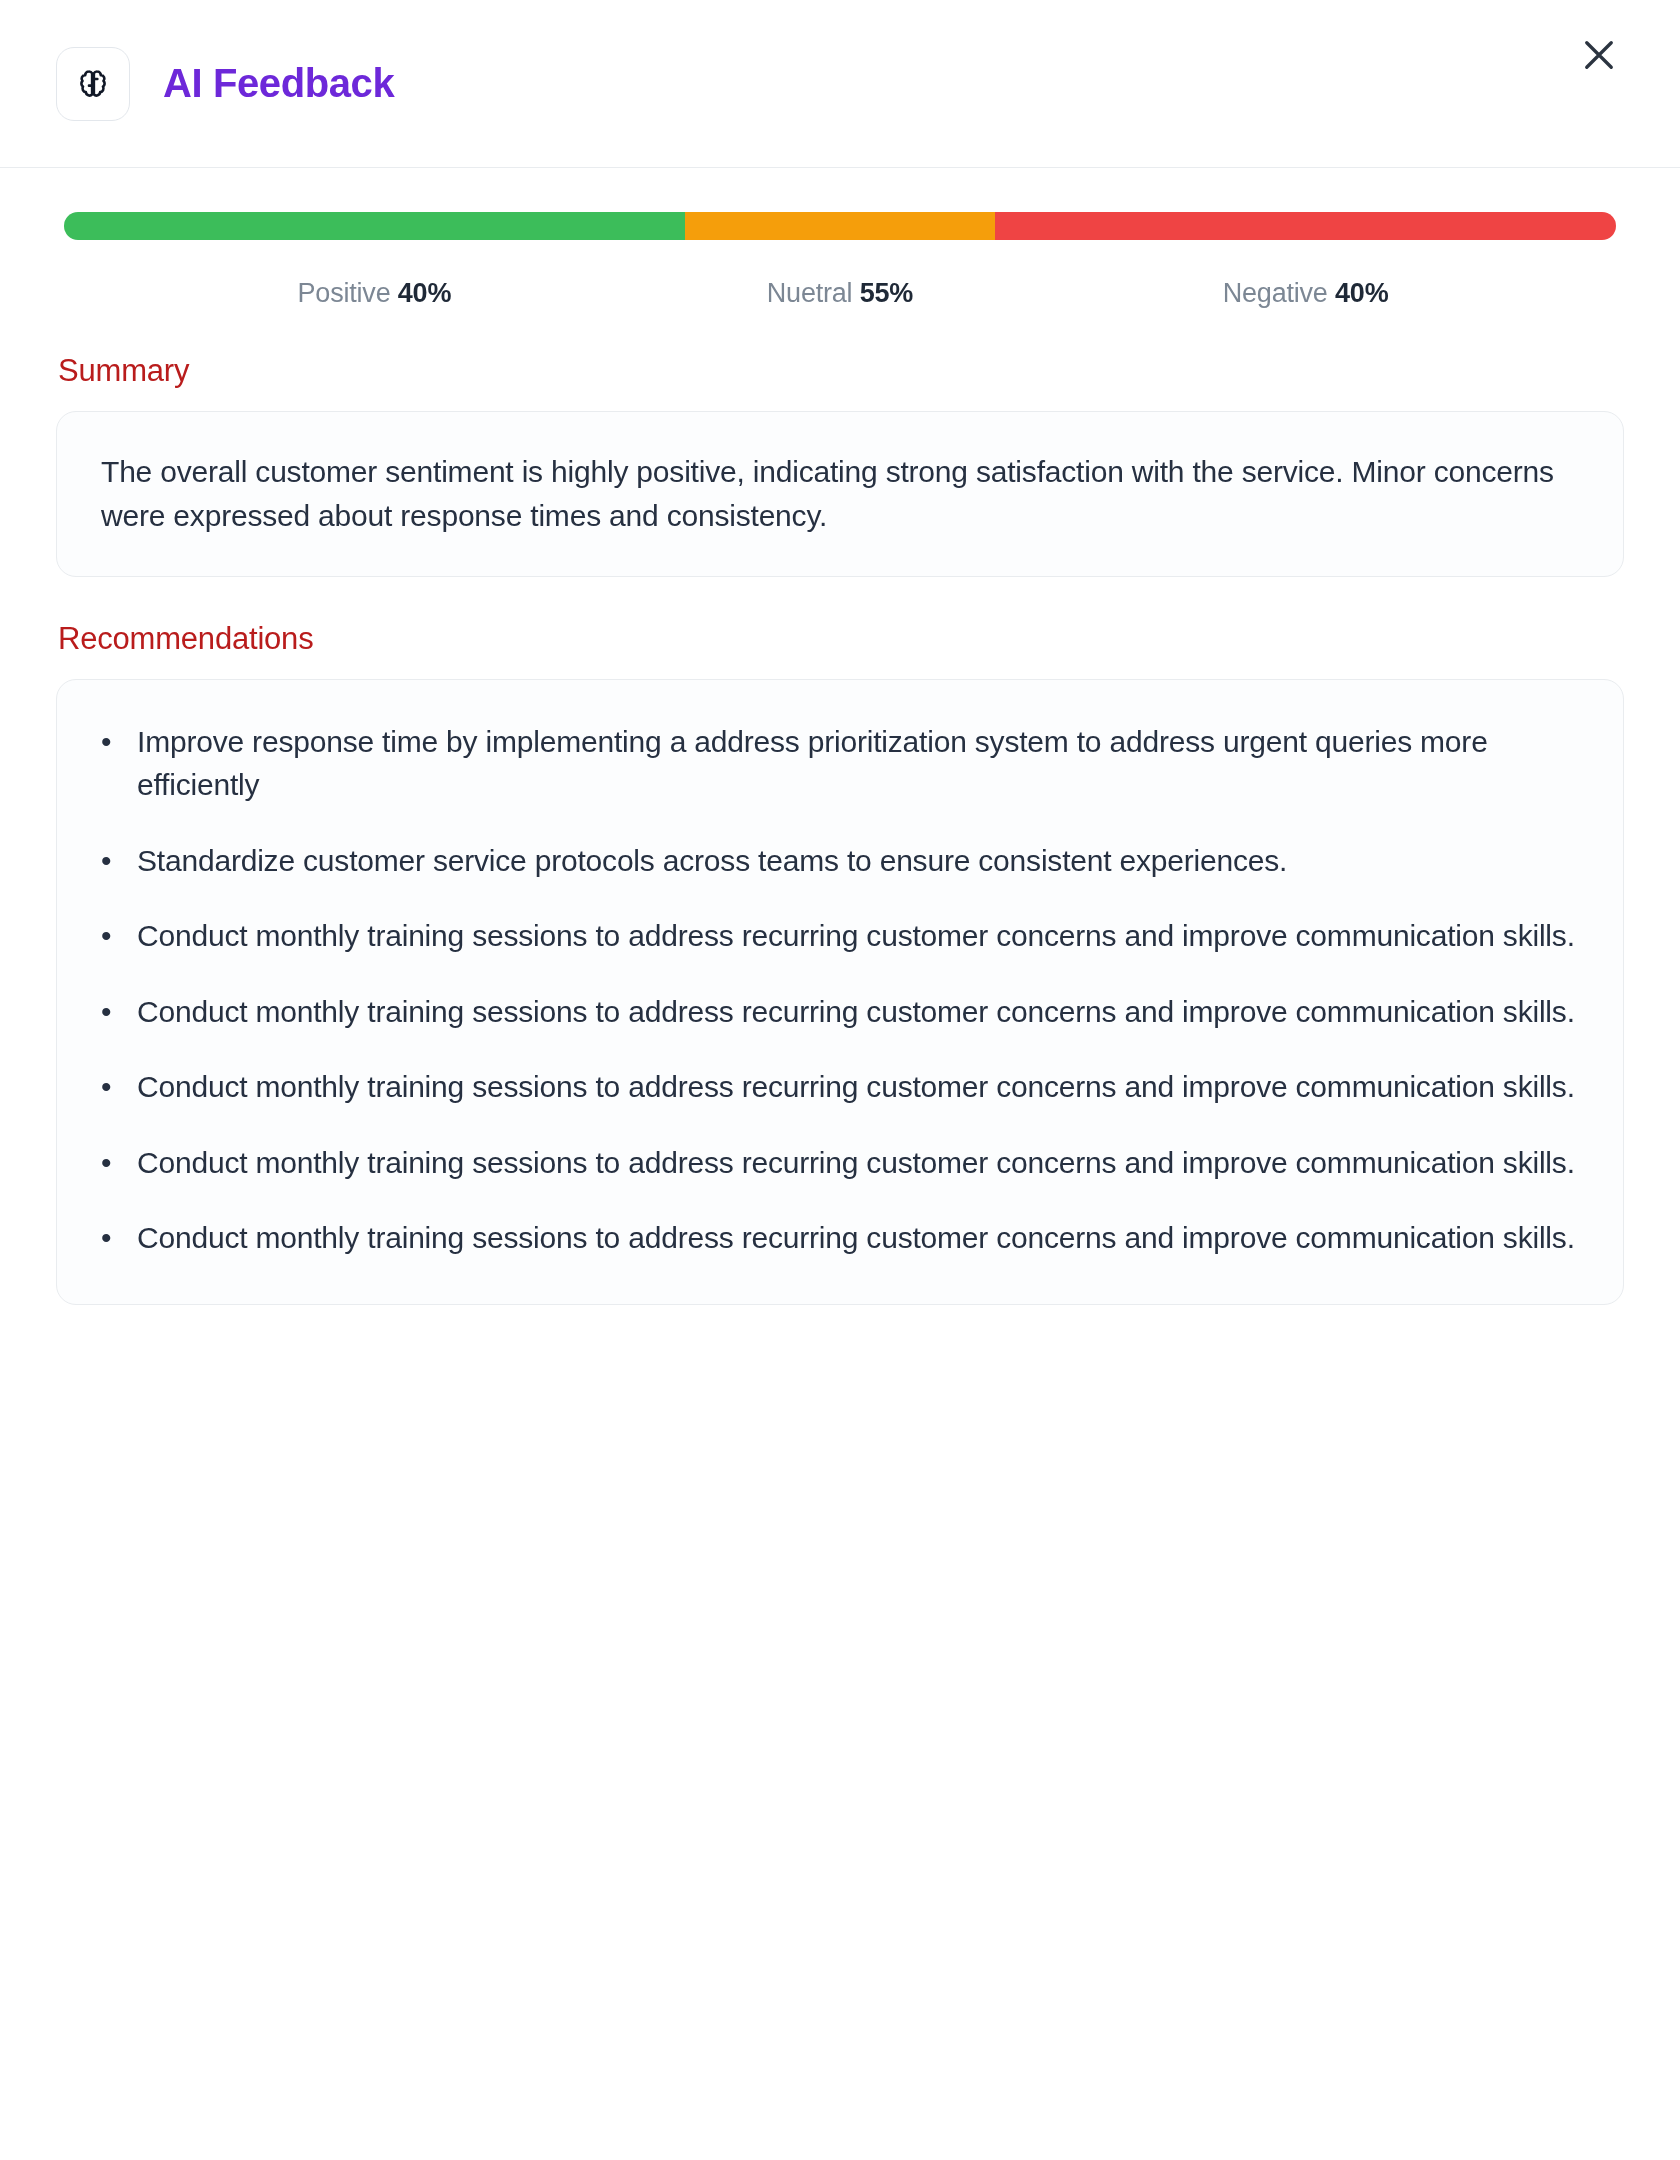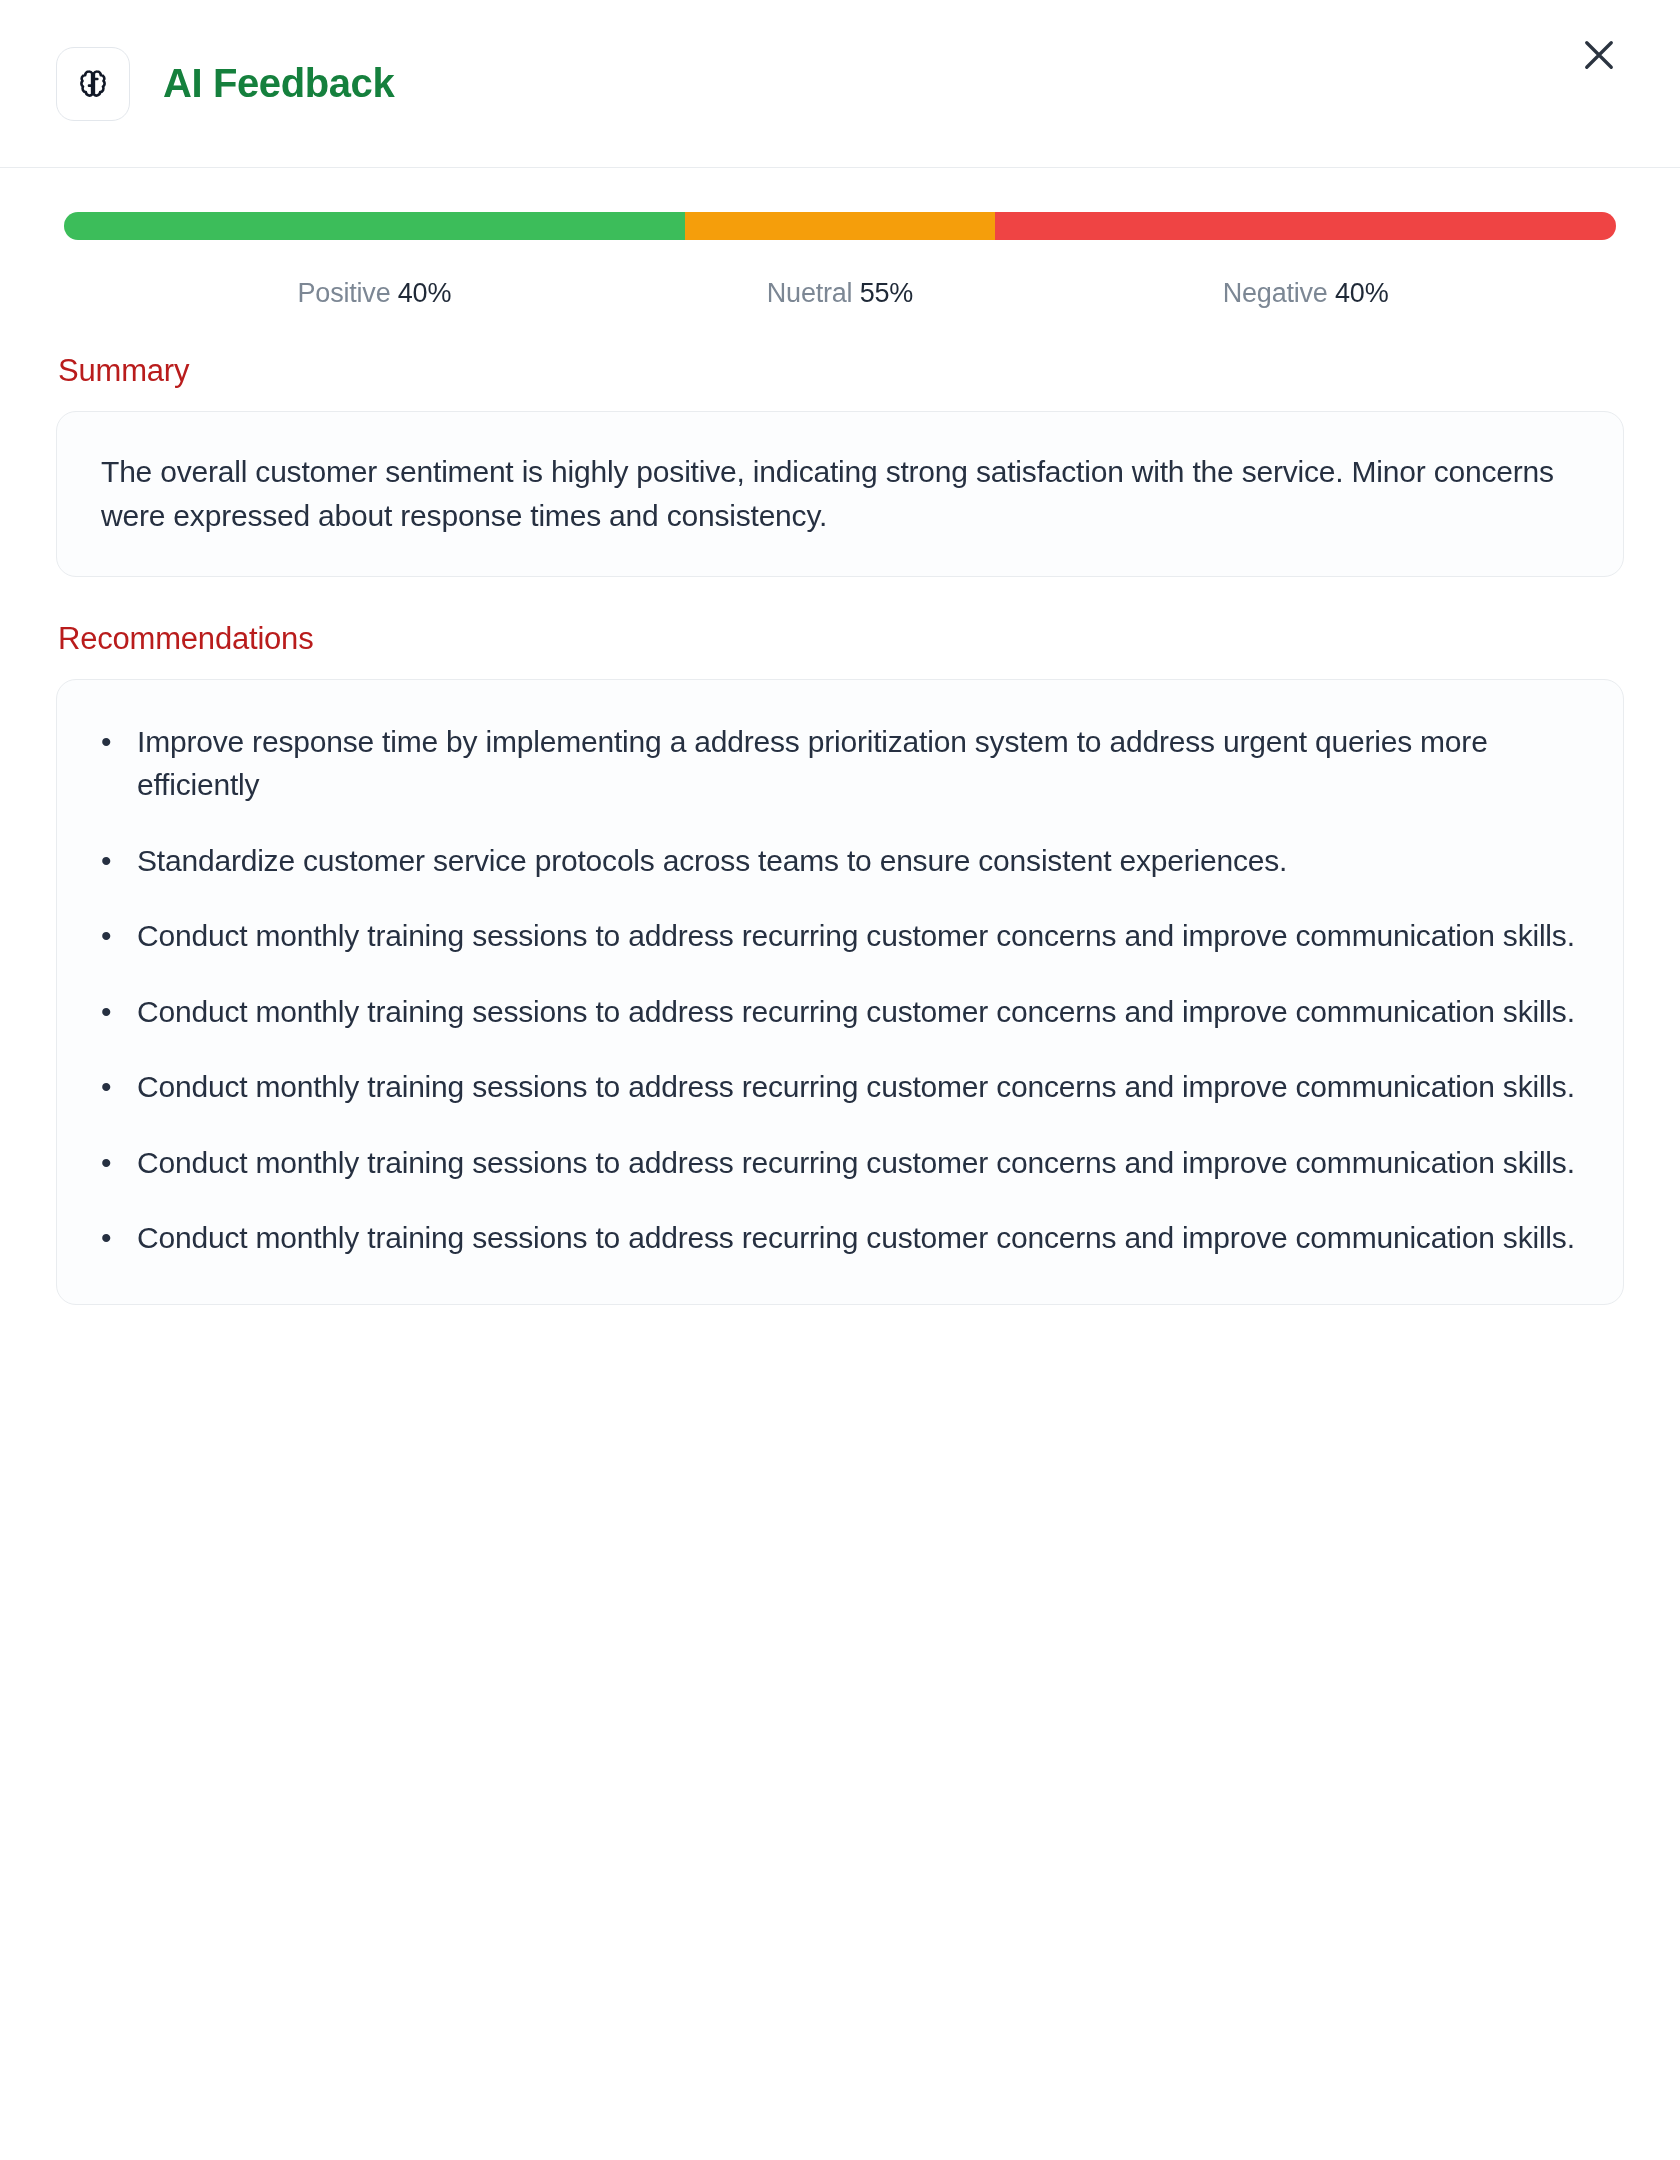--- a/index.html
+++ b/index.html
@@ -38,21 +38,21 @@
     justify-content: center;
     background: #fff;
     flex: 0 0 auto;
   }
   .header-icon-box svg { display: block; }
   .header-title {
     margin-left: 33px;
     font-size: 40px;
     font-weight: bold;
     letter-spacing: -0.4px;
-    color: #15803d;
+    color: #6d28d9;
   }
   .close-btn {
     position: absolute;
     right: 54px;
     top: 28px;
     width: 54px;
     height: 54px;
     display: flex;
     align-items: center;
     justify-content: center;
@@ -109,21 +109,21 @@
     display: flex;
     margin: 0 8px;
     padding-top: 38px;
   }
   .legend-item {
     font-size: 27px;
     color: #7c8794;
     text-align: center;
     letter-spacing: -0.2px;
   }
-  .legend-item b { color: #1f2937; font-weight: normal; }
+  .legend-item b { color: #1f2937; font-weight: bold; }
 
   
   .section-label {
     font-size: 31px;
     color: #b91c1c;
     margin: 44px 0 22px 2px;
     letter-spacing: -0.2px;
   }
   .card {
     border: 1.5px solid #e9ecef;

